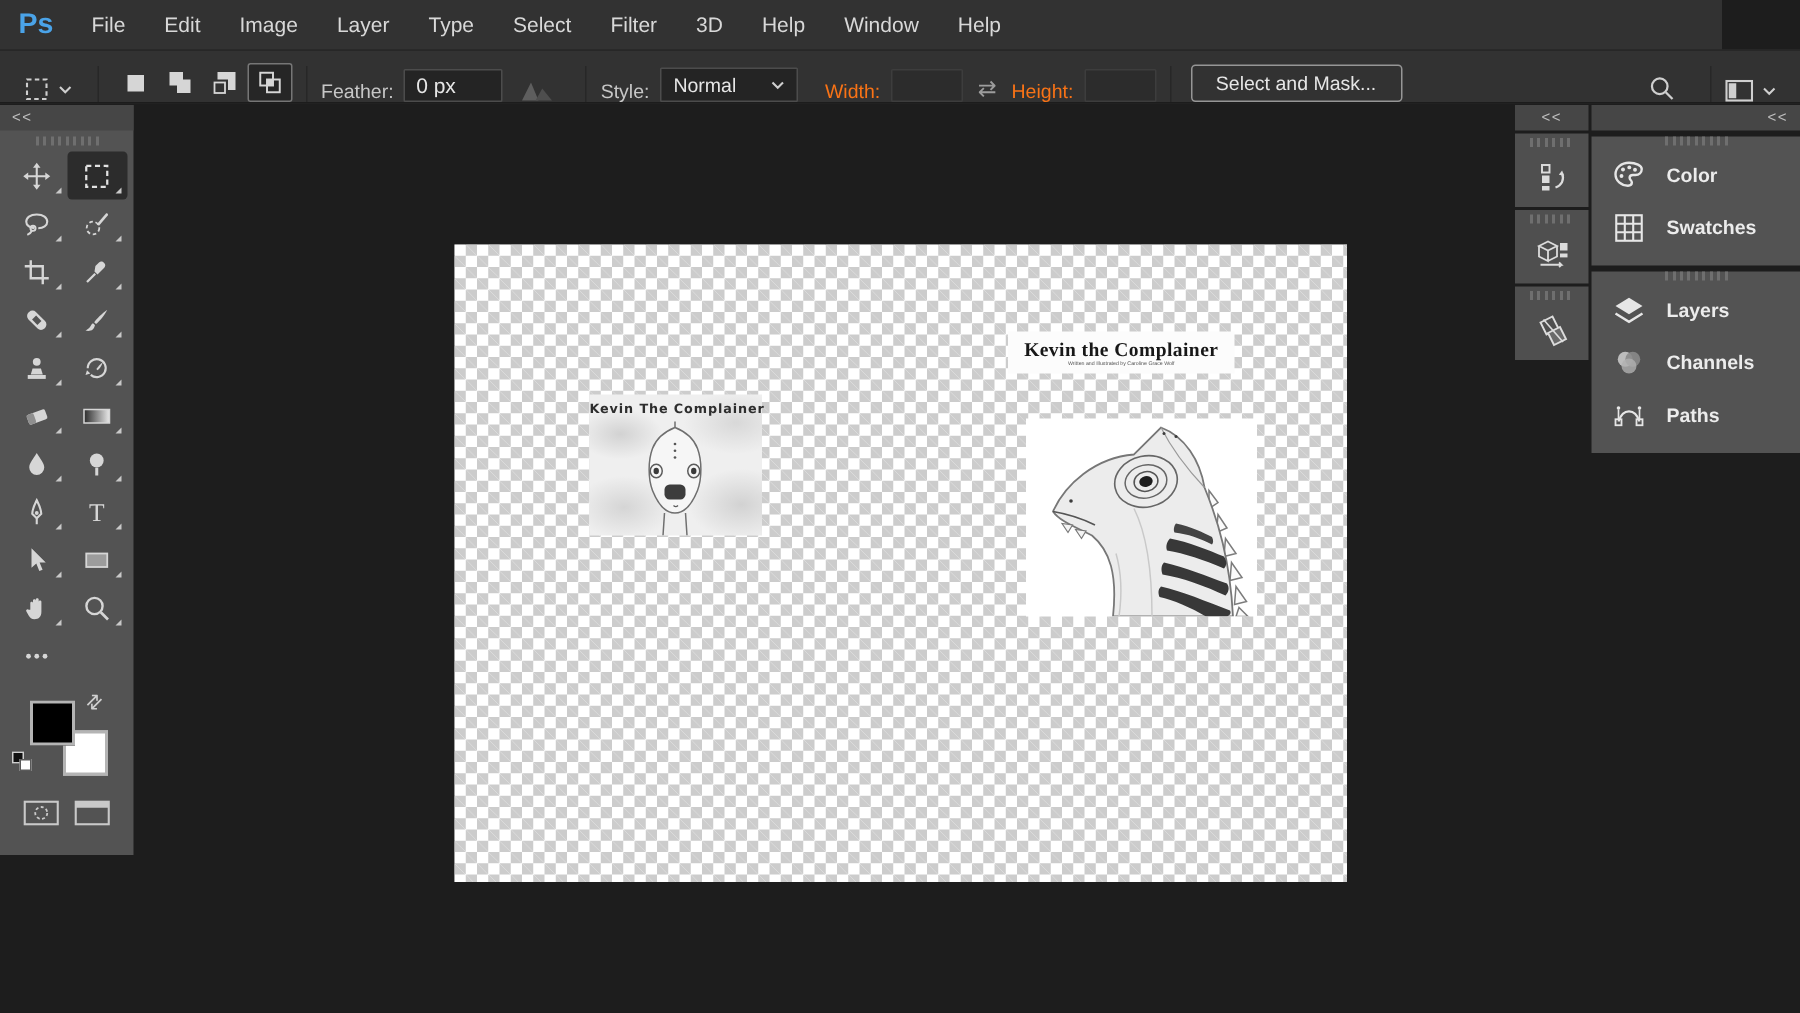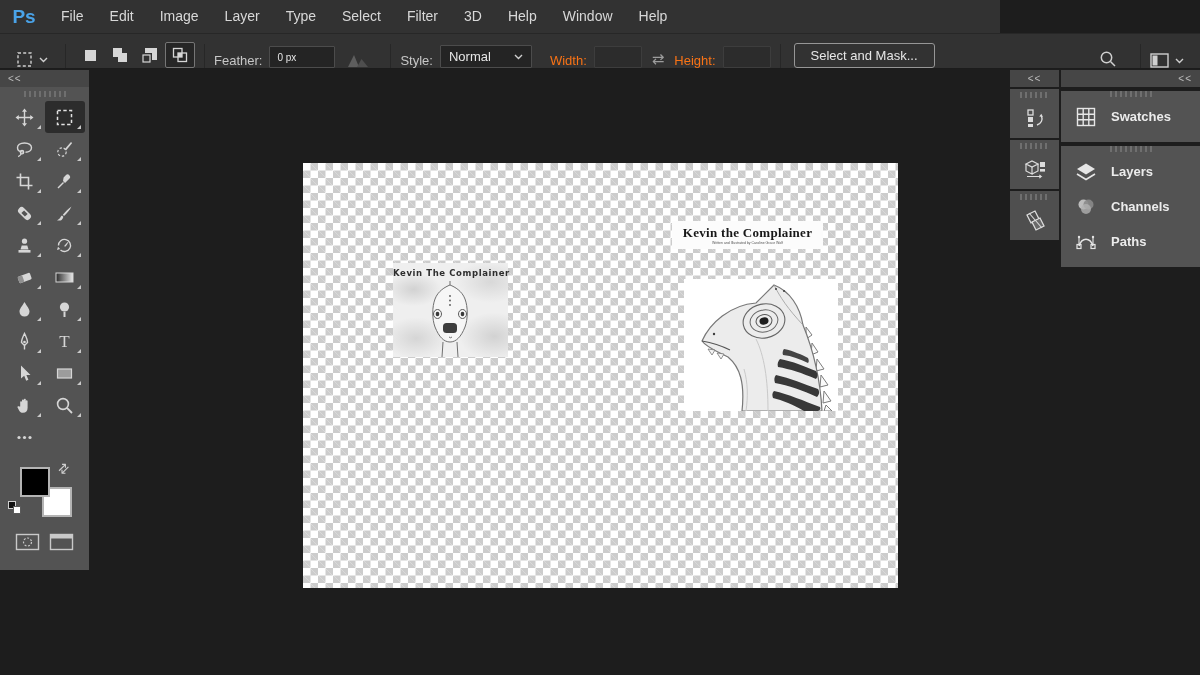--- a/index.html
+++ b/index.html
@@ -1,37 +1,37 @@
 <!DOCTYPE html>
 <html><head>
 <meta charset="utf-8">
 <style>
   * { box-sizing:border-box; margin:0; padding:0; }
   html,body { width:1200px; height:675px; overflow:hidden; }
   body { background:#1d1d1d; font-family:"Liberation Sans",sans-serif; position:relative; }
   svg { display:block; }
 
   
-  .menubar { position:absolute; top:0; left:0; width:1000px; height:33px; background:#323232;
+  .menubar { position:absolute; top:0; left:0; width:1148px; height:33px; background:#323232;
              display:flex; align-items:center; color:#d8d8d8; font-size:14px; z-index:10; }
   .ps-logo { width:48px; text-align:center; color:#4aa3e8; font-weight:bold; font-size:19px; letter-spacing:0; }
   .menu-item { padding:0 13px; height:33px; line-height:33px; cursor:default; }
 
   
   .optionsbar { position:absolute; top:33px; left:0; width:1200px; height:36px; background:#323232;
                 border-top:1px solid #272727; border-bottom:1px solid #1c1c1c;
                 display:flex; align-items:flex-end; color:#cfcfcf; font-size:13px; z-index:10; }
   .sep { width:1px; height:24px; background:#272727; margin:0 9px; flex:0 0 1px; }
   .preset-btn { display:flex; align-items:center; gap:6px; padding:0 8px 0 16px; }
   .mode-btn { width:30px; height:26px; display:flex; align-items:center; justify-content:center; border:1px solid transparent; border-radius:2px; }
   .mode-btn.active { background:#262626; border-color:#767676; }
   .opt-label { color:#c7c7c7; margin-right:7px; }
   .opt-label.disabled { color:#f97316; }
   .opt-input { width:66px; height:22px; background:#242424; border:1px solid #4c4c4c; color:#e6e6e6;
-               font-size:10px; font-family:"Liberation Sans",sans-serif; padding:0 7px; border-radius:1px; }
+               font-size:14px; font-family:"Liberation Sans",sans-serif; padding:0 7px; border-radius:1px; }
   .opt-input.small { width:48px; }
   .opt-input:disabled { background:#2c2c2c; border-color:#3d3d3d; }
   .dropdown { width:92px; height:23px; background:#242424; border:1px solid #4c4c4c; border-radius:1px;
               display:flex; align-items:center; justify-content:space-between; padding:0 8px; color:#e6e6e6; }
   .snm-btn { border:1px solid #969696; border-radius:3px; background:transparent; color:#e6e6e6;
              font-size:13px; font-family:"Liberation Sans",sans-serif; padding:4px 16px; margin-left:4px; }
   .swap-glyph { color:#9d9d9d; font-family:"DejaVu Sans",sans-serif; font-size:15px; margin:0 10px; }
   .spacer { flex:1; }
 
   
@@ -458,20 +458,30 @@
 
 <div class="dock">
   <div class="panel-header">
       <span>&lt;&lt;</span>
     </div>
 
   <div class="dock-group">
     <div class="grip"></div>
     <div class="dock-row">
       <svg width="24" height="24" viewBox="0 0 24 24">
+          <path d="M12 3.5c-5.2 0-9 3.4-9 7.7 0 4.4 3.8 7.6 8.3 7.6 1.6 0 2.6-1 2.6-2.1 0-.7-.3-1.2-.8-1.7-.4-.5-.7-1-.7-1.5 0-1.1.9-1.8 2.2-1.8h1.7c2.4 0 4.2-1.7 4.2-4C20.5 5.5 16.7 3.5 12 3.5Z" fill="none" stroke="#e6e6e6" stroke-width="1.6"></path>
+          <circle cx="8" cy="8" r="1.3" fill="#e6e6e6"></circle>
+          <circle cx="12.2" cy="6.6" r="1.3" fill="#e6e6e6"></circle>
+          <circle cx="16" cy="8.2" r="1.3" fill="#e6e6e6"></circle>
+          <circle cx="7" cy="12.3" r="1.3" fill="#e6e6e6"></circle>
+        </svg>
+      <span>Color</span>
+    </div>
+    <div class="dock-row">
+      <svg width="24" height="24" viewBox="0 0 24 24">
           <rect x="3.5" y="3.5" width="17" height="17" fill="none" stroke="#e6e6e6" stroke-width="1.4"></rect>
           <path d="M3.5 9.2h17M3.5 14.8h17M9.2 3.5v17M14.8 3.5v17" stroke="#e6e6e6" stroke-width="1.4"></path>
         </svg>
       <span>Swatches</span>
     </div>
   </div>
 
 
   <div class="dock-group">
     <div class="grip"></div>

